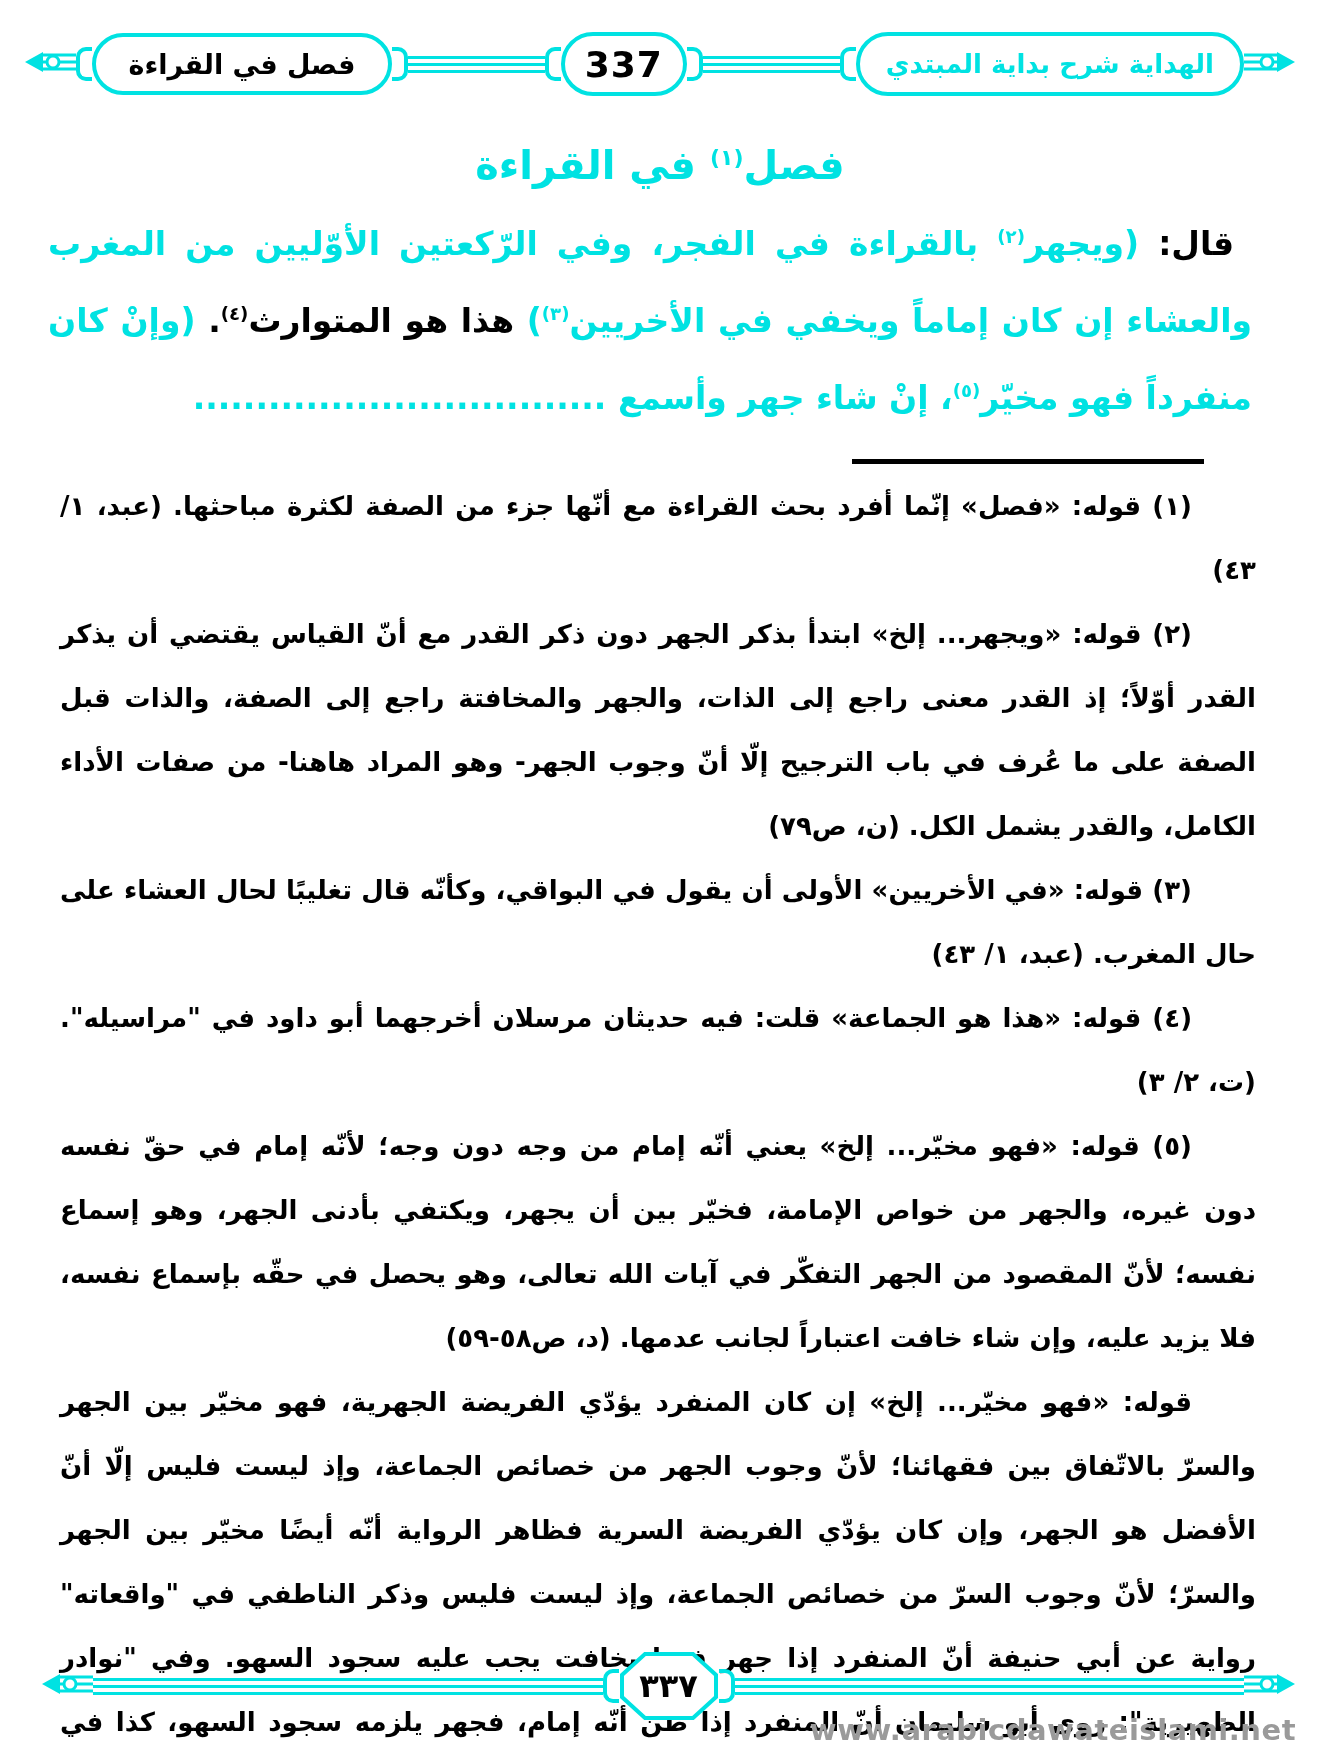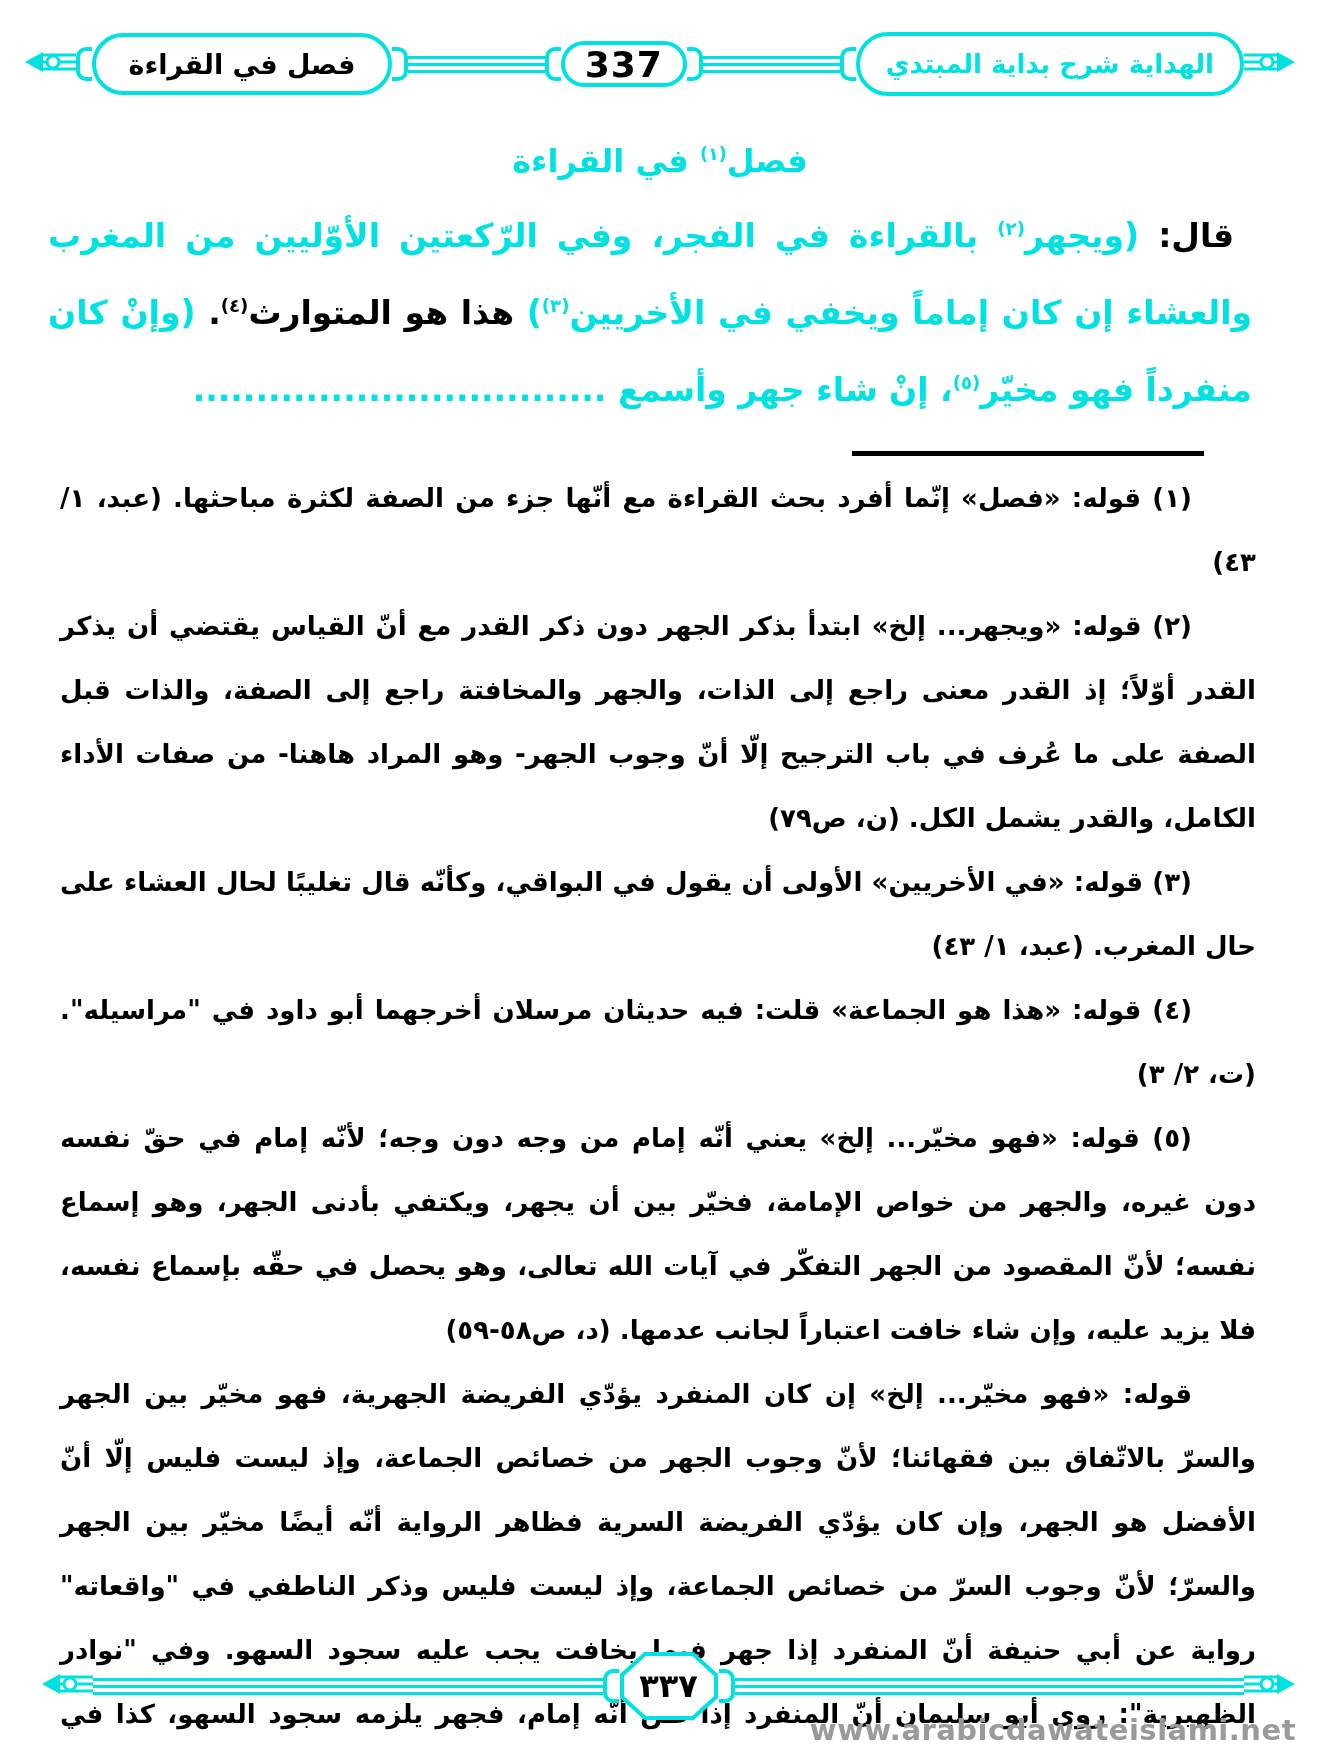--- a/index.html
+++ b/index.html
@@ -31,31 +31,31 @@
   }
   .clamp.open{border-right:none;border-radius:10px 0 0 10px;}
   .clamp.close{border-left:none;border-radius:0 10px 10px 0;}
 
   .pill{
     flex:0 0 auto;border:4px solid var(--accent);border-radius:34px;
     background:#fff;display:flex;align-items:center;justify-content:center;
   }
   .pill.section{min-width:300px;height:62px;padding:4px 30px;
     font-weight:bold;font-size:27px;color:var(--ink);}
-  .pill.pageno{min-width:120px;height:46px;padding:2px 20px;
+  .pill.pageno{min-width:120px;height:64px;padding:2px 20px;
     font-weight:bold;font-size:36px;color:var(--ink);letter-spacing:1px;}
   .pill.book{min-width:230px;height:64px;padding:12px 26px;
     font-weight:bold;font-size:26px;color:var(--accent);}
 
   header.page-header{margin-top:32px;}
 
   
   .main-title{
     margin:46px 0 0 0;text-align:center;direction:rtl;
-    color:var(--accent);font-weight:bold;font-size:32px;
+    color:var(--accent);font-weight:bold;font-size:40px;
   }
   .main-title sup{font-size:0.55em;vertical-align:super;}
 
   
   .matn{
     direction:rtl;text-align:justify;margin:14px 68px 0 48px;
     font-size:33px;font-weight:bold;line-height:70px;
     text-indent:18px;
   }
   .matn .cyan{color:var(--accent);}

